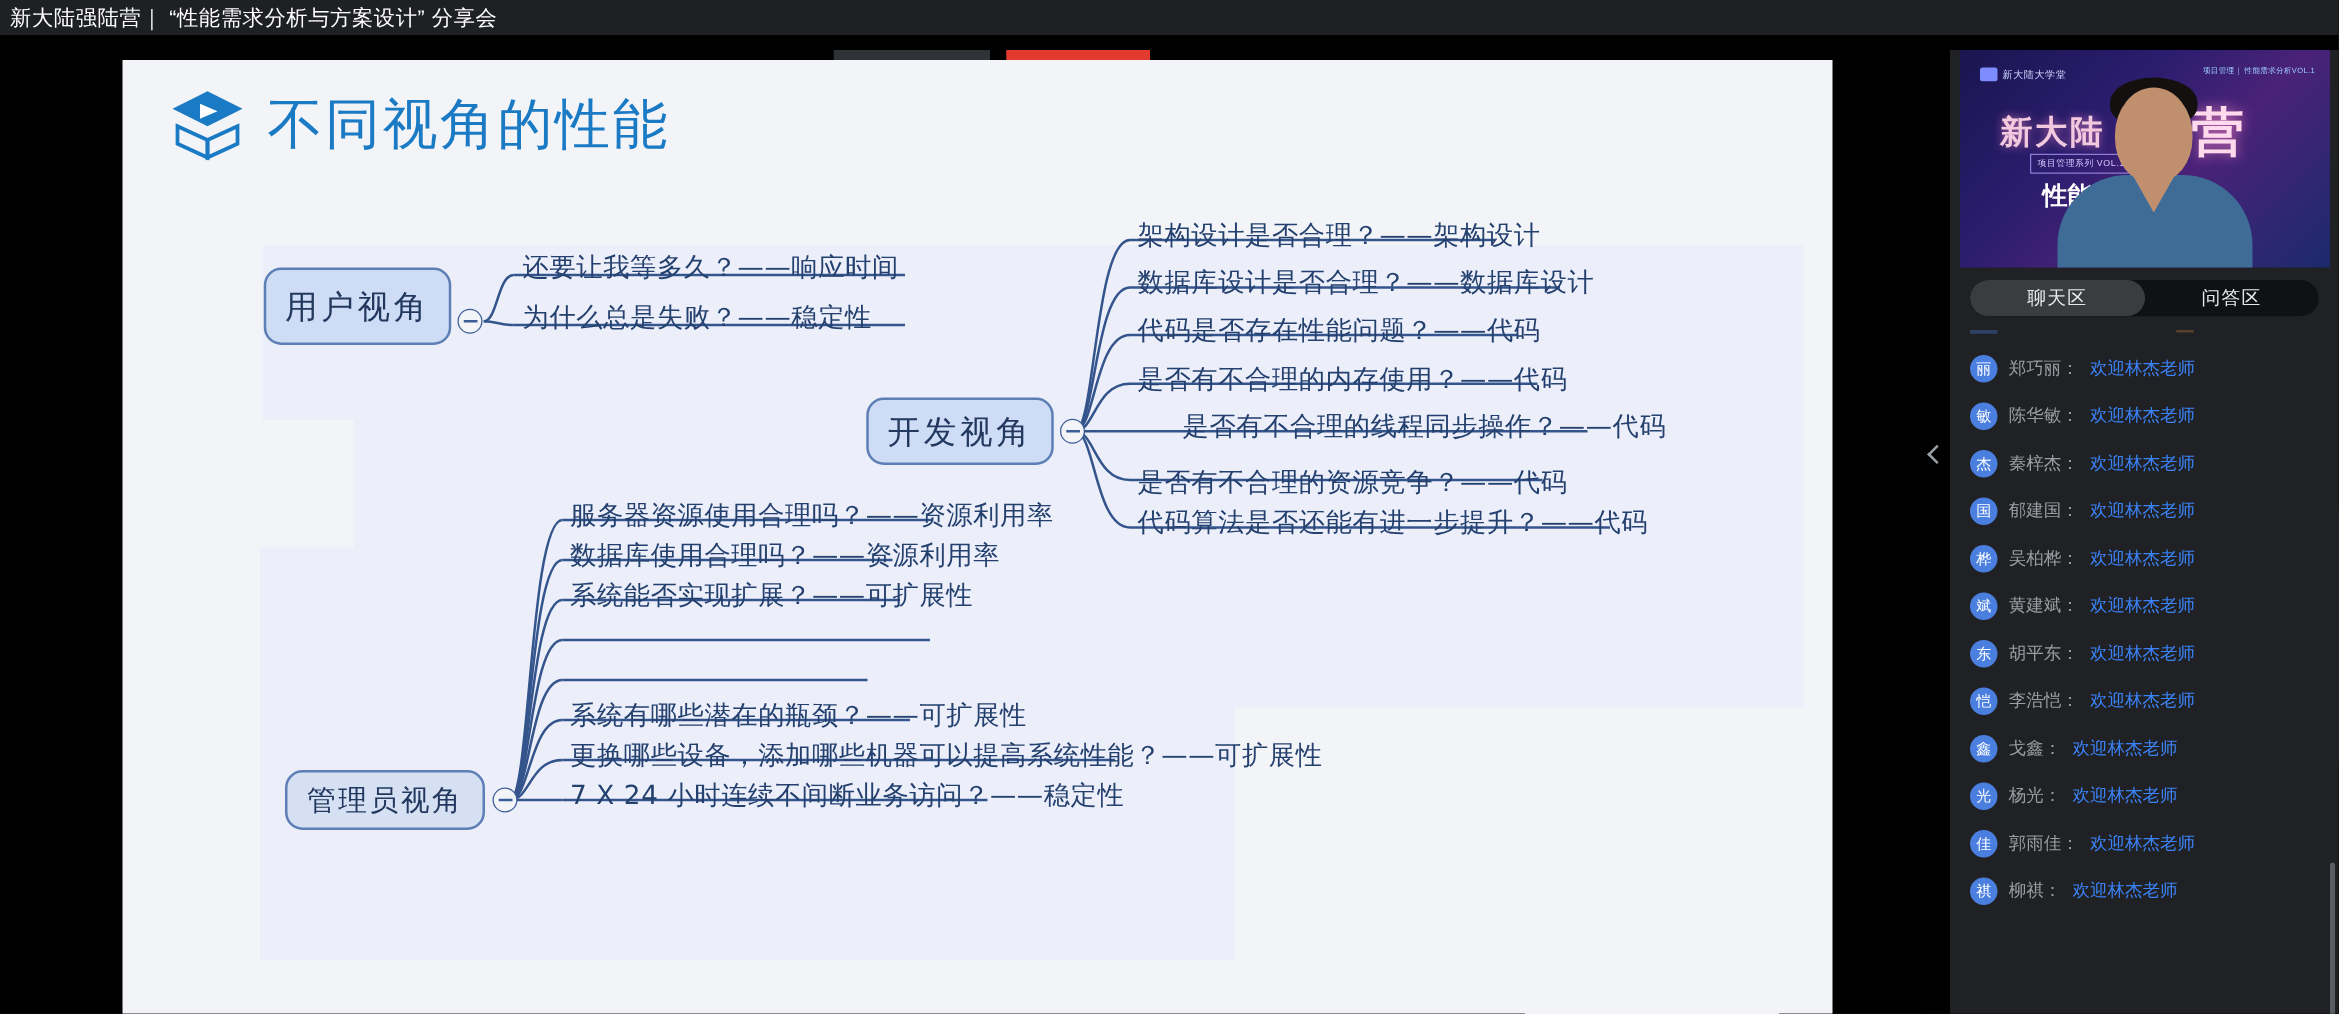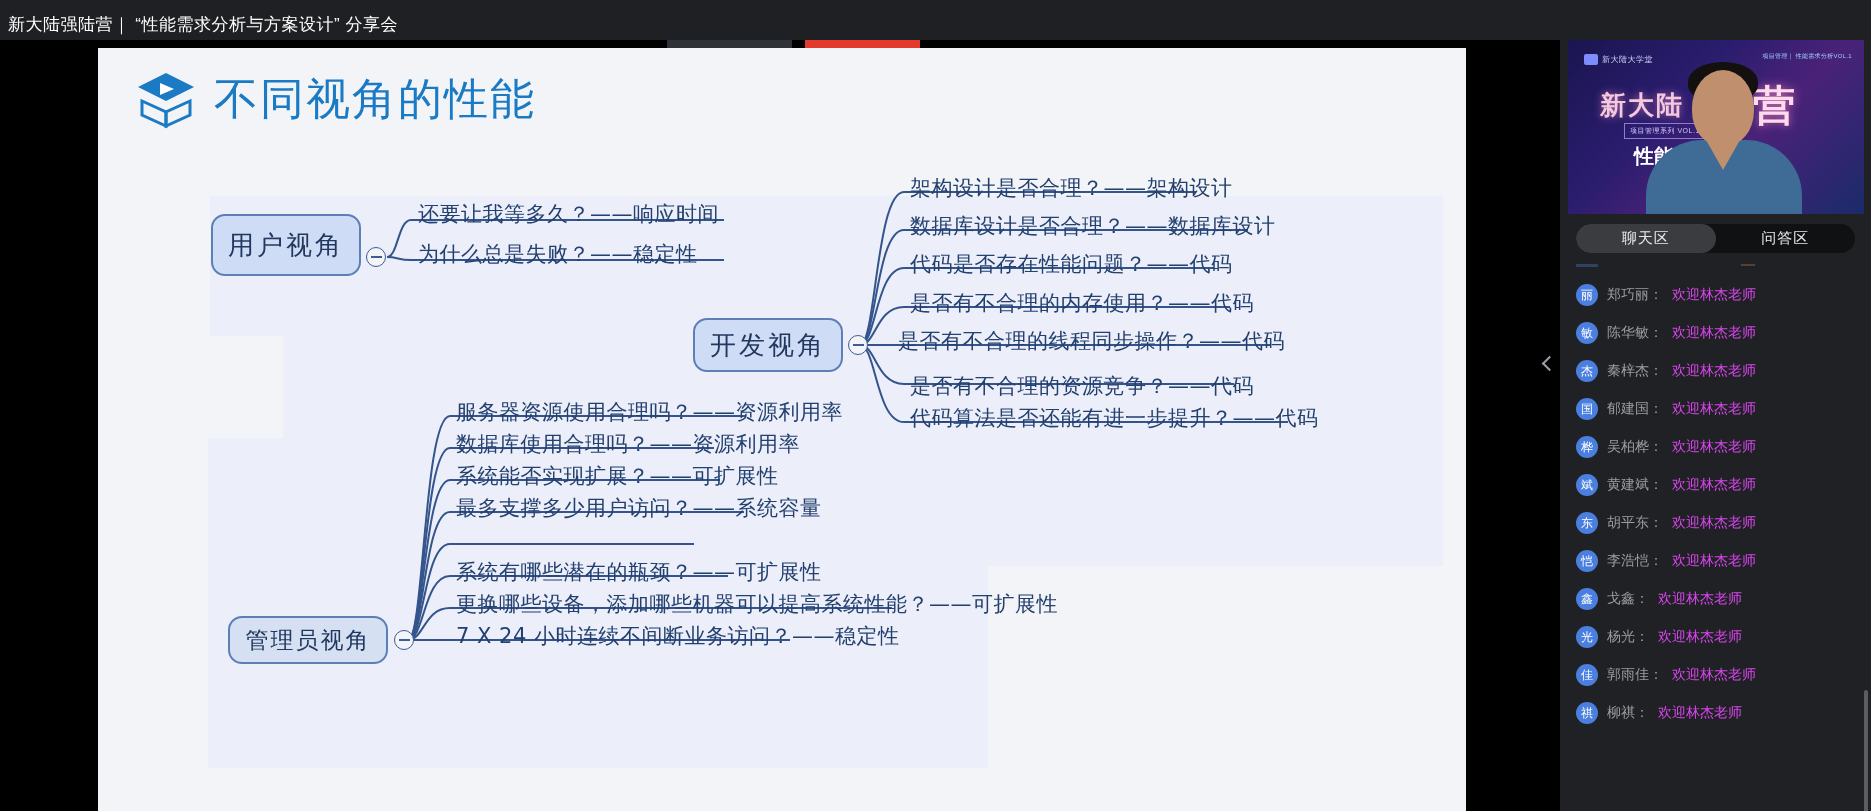--- a/index.html
+++ b/index.html
@@ -4,21 +4,21 @@
 <style>
   * { box-sizing: border-box; margin:0; padding:0; }
   html,body{ background:#000; }
   body{
     width:1871px; height:811px; position:relative; overflow:hidden;
     font-family:"Liberation Sans","DejaVu Sans",sans-serif;
   }
 
   
   #titlebar{
-    position:absolute; left:0; top:0; width:1871px; height:48px;
+    position:absolute; left:0; top:0; width:1871px; height:28px;
     background:#1e2023; color:#ffffff; display:flex; align-items:center;
     padding-left:8px; font-size:17px; letter-spacing:.5px;
   }
 
   
   #stage{
     position:absolute; left:0; top:40px; width:1560px; height:771px;
     background:#000;
   }
   
@@ -163,21 +163,21 @@
 
   .msg{
     position:absolute; left:16px; display:flex; align-items:center; gap:9px; height:26px;
   }
   .msg .avatar{
     width:22px; height:22px; border-radius:50%; background:#4a7fe0;
     color:#fff; font-size:12px; display:flex; align-items:center; justify-content:center;
     font-family:"DejaVu Sans","Liberation Sans",sans-serif; flex:0 0 auto;
   }
   .msg .uname{ color:#9a9ea3; font-size:14px;text-align:right; }
-  .msg .mtext{ color:#d946ef; font-size:14px; }
+  .msg .mtext{ color:#3b82f6; font-size:14px; }
 
   #chat-scrollbar{
     position:absolute; right:3px; top:430px; width:4px; height:190px;
     background:#5a5d61; border-radius:2px;
   }
 </style>
 </head>
 <body>
 
 <div id="titlebar">
@@ -254,30 +254,29 @@
       <div class="collapse" style="left:268px; top:99px;"></div>
       <div class="leaf" style="left:320px; top:92px;">为什么总是失败？——稳定性</div>
       <div class="leaf" style="left:320px; top:52px;">还要让我等多久？——响应时间</div>
 
       <div class="node dev">开发视角</div>
       <div class="collapse" style="left:750px; top:187px;"></div>
       <div class="leaf" style="left:812px; top:26px;">架构设计是否合理？——架构设计</div>
       <div class="leaf" style="left:812px; top:64px;">数据库设计是否合理？——数据库设计</div>
       <div class="leaf" style="left:812px; top:102px;">代码是否存在性能问题？——代码</div>
       <div class="leaf" style="left:812px; top:141px;">是否有不合理的内存使用？——代码</div>
-      <div class="leaf" style="left:800px; top:179px;">是否有不合理的线程同步操作？——代码</div>
+      <div class="leaf" style="left:848px; top:179px;">是否有不合理的线程同步操作？——代码</div>
       <div class="leaf" style="left:812px; top:224px;">是否有不合理的资源竞争？——代码</div>
       <div class="leaf" style="left:812px; top:256px;">代码算法是否还能有进一步提升？——代码</div>
 
       <div class="node admin">管理员视角</div>
       <div class="collapse" style="left:296px; top:482px;"></div>
       <div class="leaf" style="left:358px; top:250px;">服务器资源使用合理吗？——资源利用率</div>
       <div class="leaf" style="left:358px; top:282px;">数据库使用合理吗？——资源利用率</div>
       <div class="leaf" style="left:358px; top:314px;">系统能否实现扩展？——可扩展性</div>
-      <div class="leaf" style="left:358px; top:346px;">最多支撑多少用户访问？——系统容量</div>
       <div class="leaf" style="left:358px; top:410px;">系统有哪些潜在的瓶颈？——可扩展性</div>
       <div class="leaf" style="left:358px; top:442px;">更换哪些设备，添加哪些机器可以提高系统性能？——可扩展性</div>
       <div class="leaf" style="left:358px; top:474px;">7 X 24 小时连续不间断业务访问？——稳定性</div>
 
     </div>
   </div>
 
   <div id="collapse-handle">
     <span class="chev"></span>
   </div>

